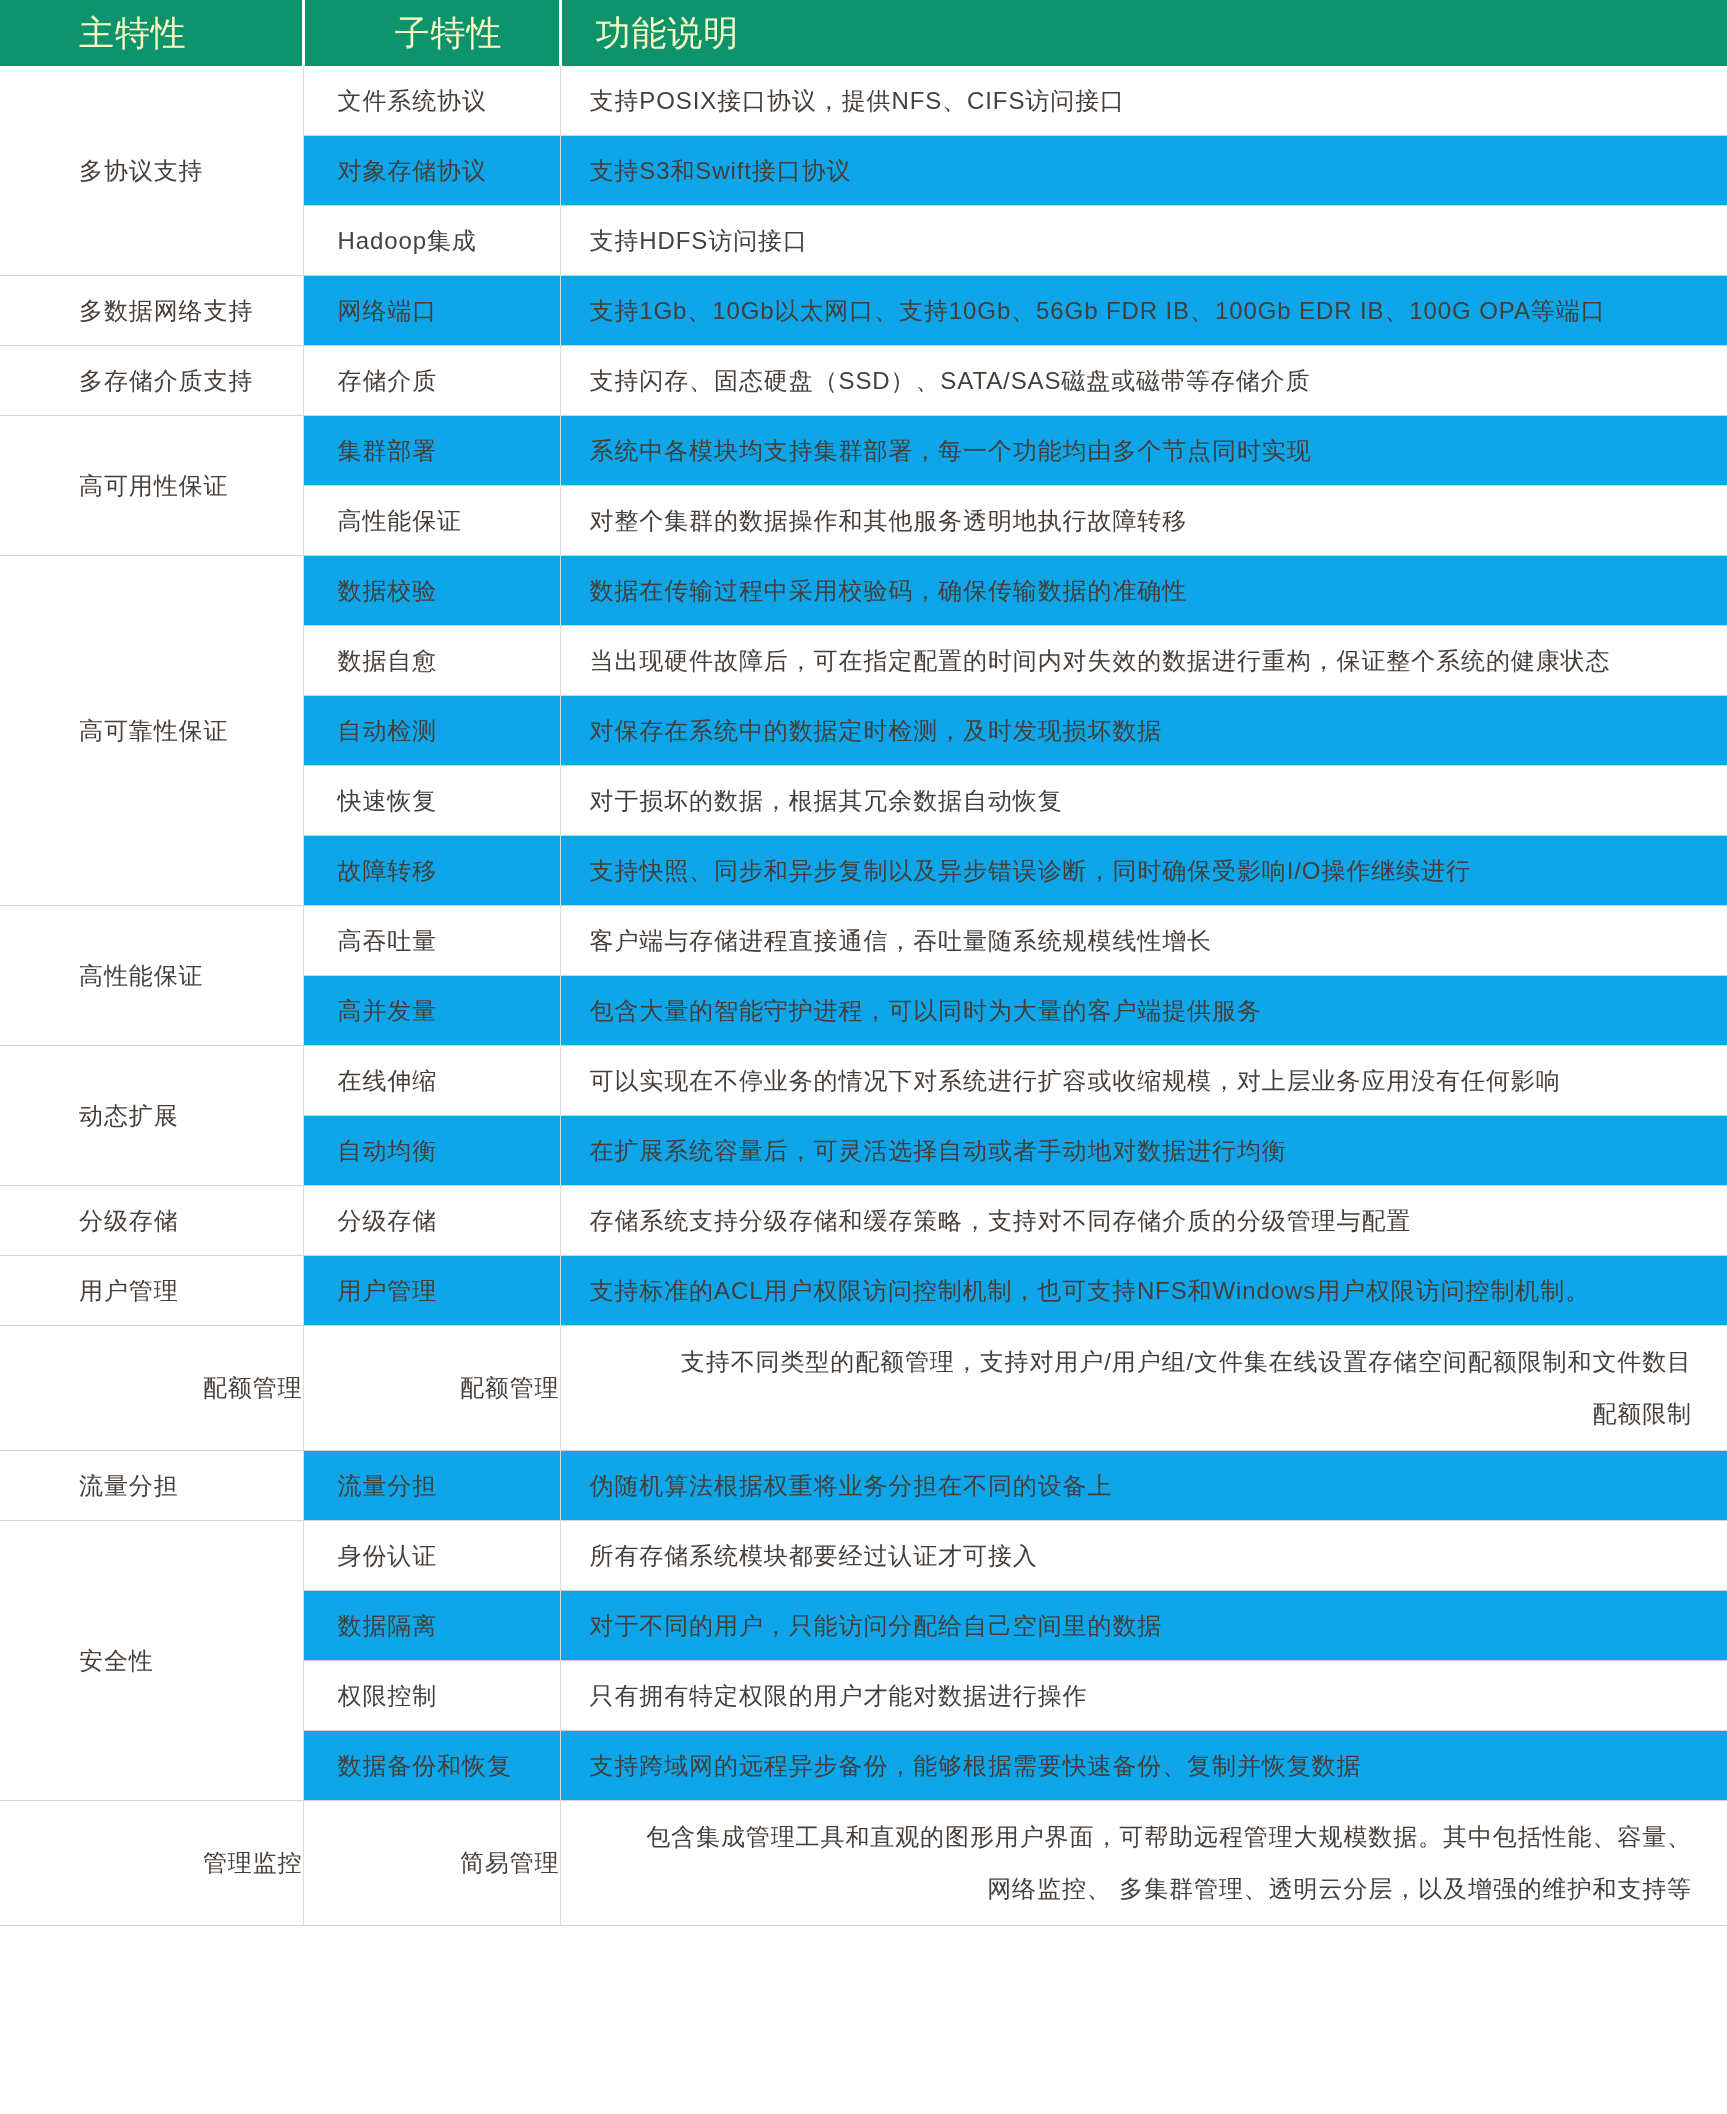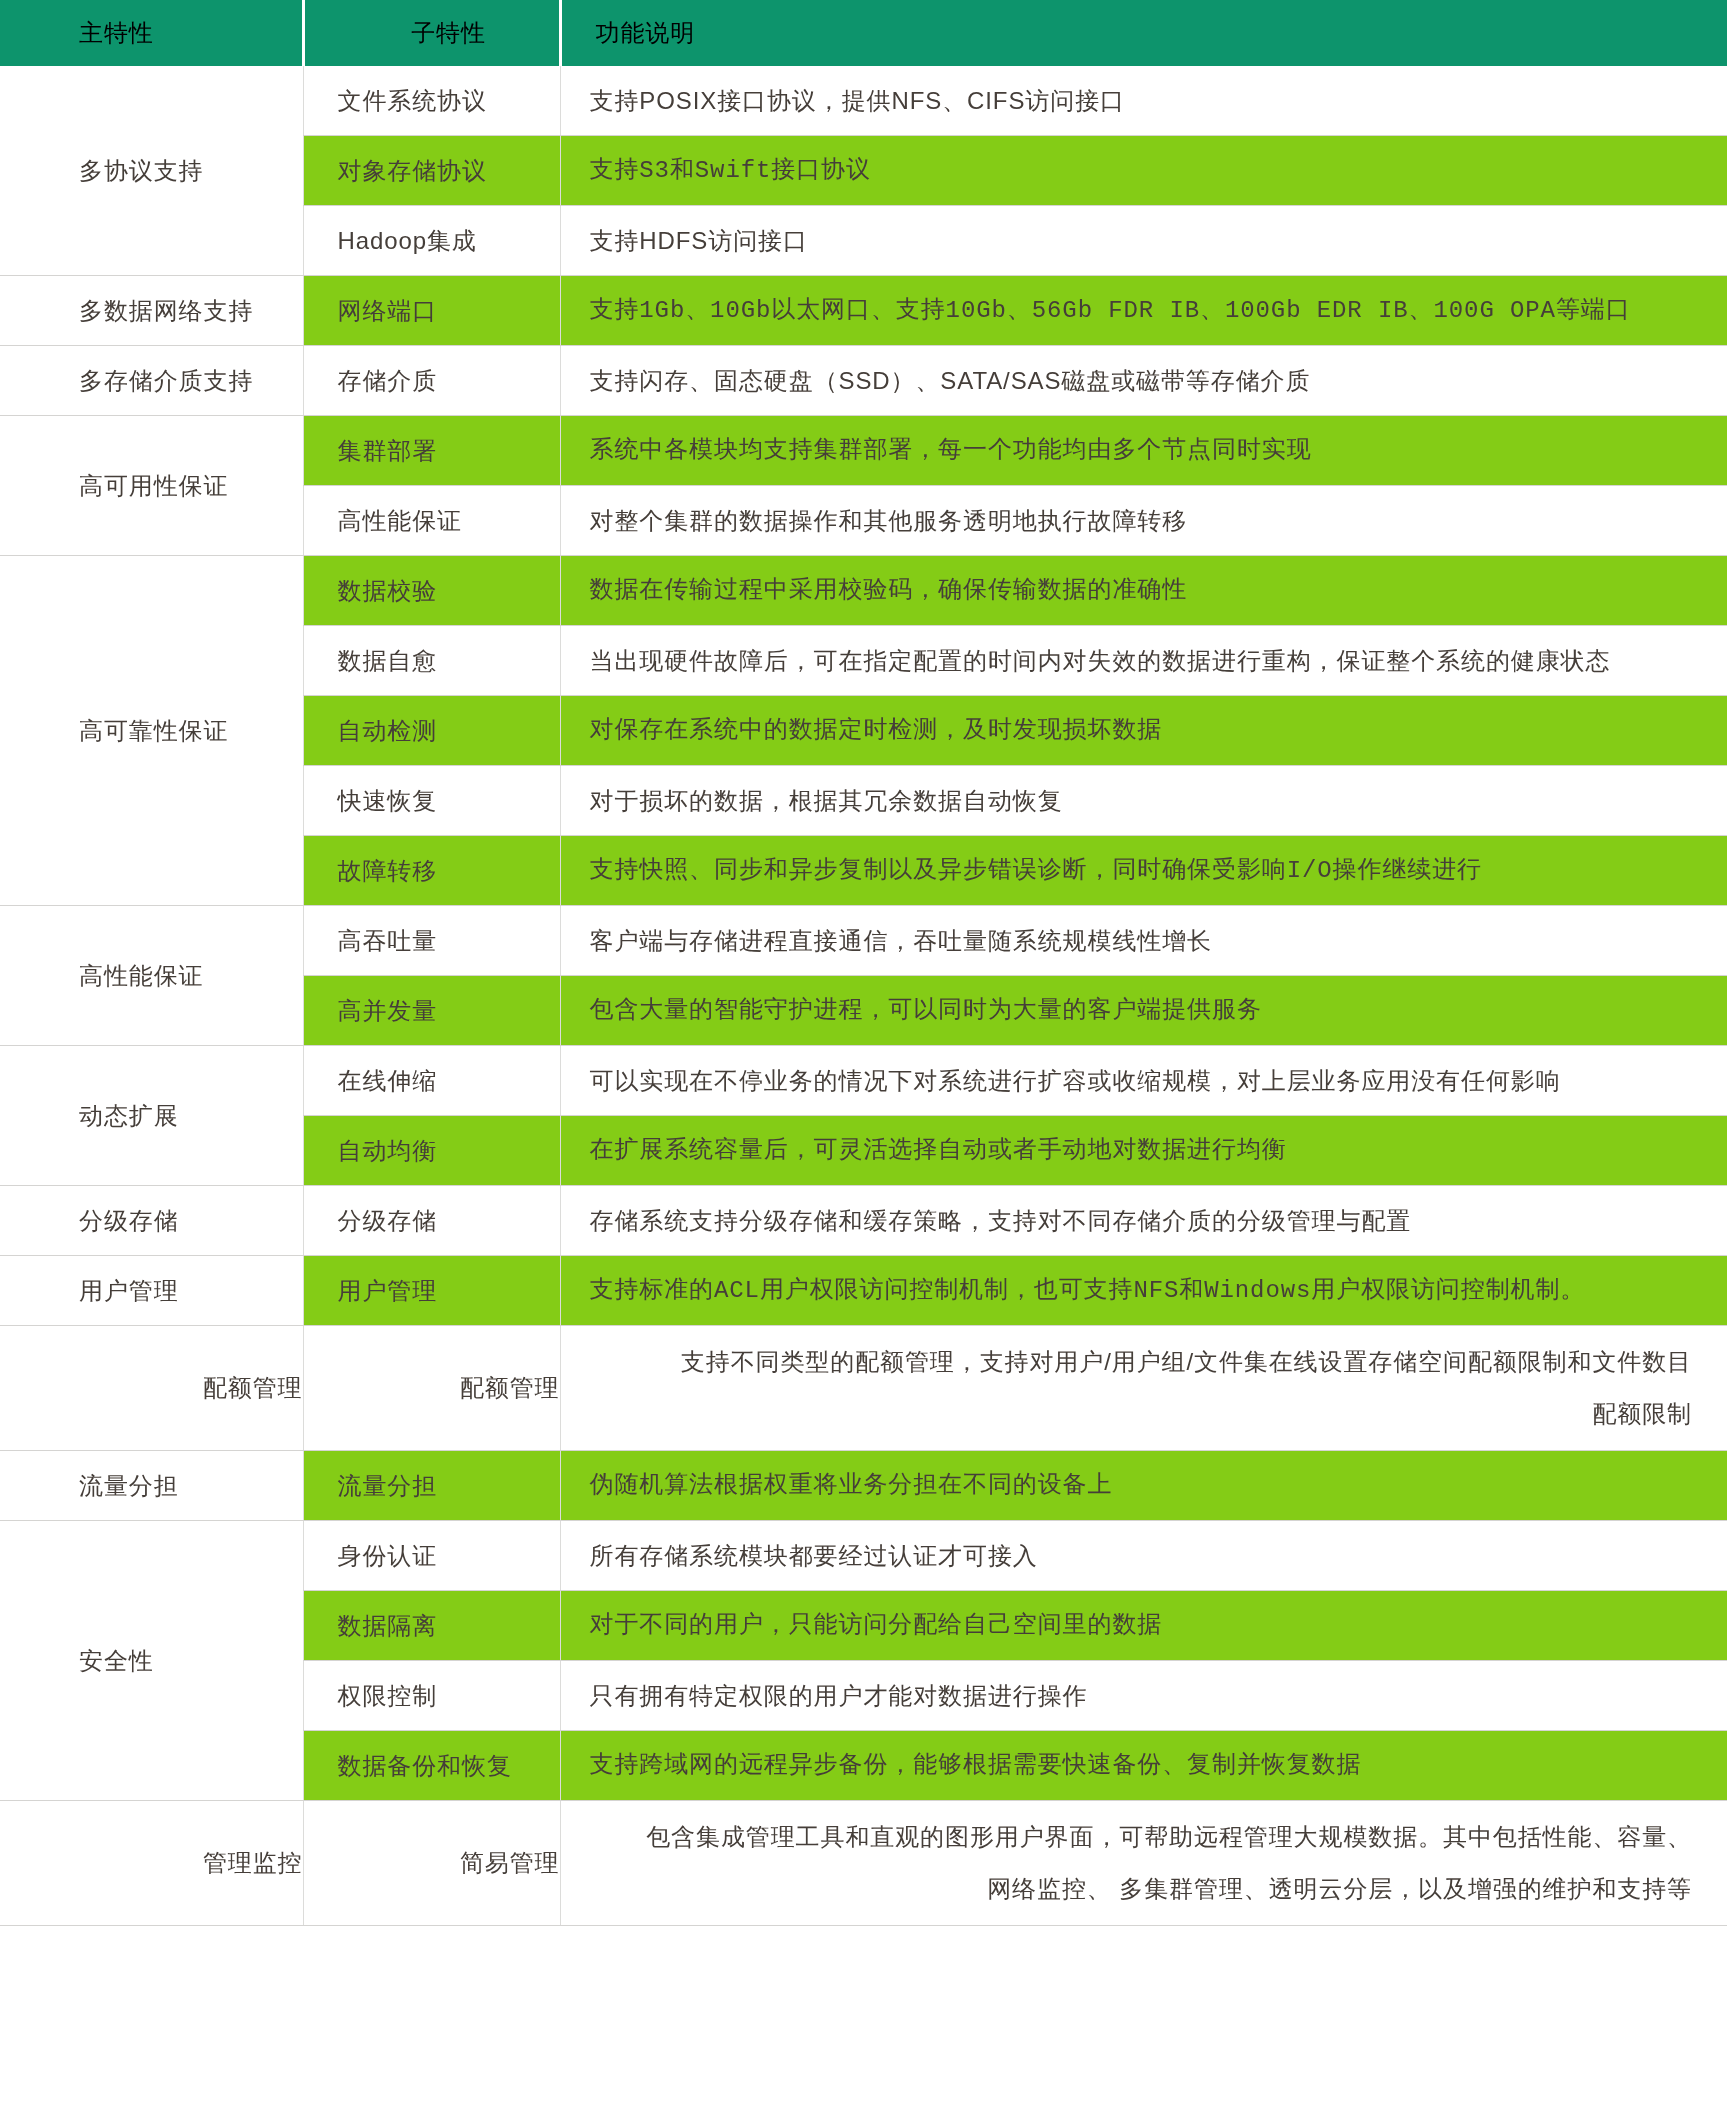--- a/index.html
+++ b/index.html
@@ -15,23 +15,23 @@
     border-collapse: collapse;
     table-layout: fixed;
     width: 1728px;
   }
   col.c1 { width: 303px; }
   col.c2 { width: 257px; }
   col.c3 { width: 1168px; }
 
   thead th {
     background: #0D946C;
-    color: #000000;
+    color: #fef9c3;
     height: 66px;
-    font-size: 24px;
+    font-size: 35px;
     font-weight: normal;
     text-align: left;
     letter-spacing: 0.9px;
     vertical-align: middle;
     padding: 0;
   }
   thead th.h1 { padding-left: 79px; }
   thead th.h2 { padding-left: 34px; border-left: 3.6px solid #ffffff; text-align: center; }
   thead th.h3 { padding-left: 34px; border-left: 3.6px solid #ffffff; }
 
@@ -58,22 +58,21 @@
   }
   td.desc {
     padding-left: 29px;
     padding-right: 36px;
     border-left: 1.8px solid #DCDCDA;
     white-space: pre-line;
     line-height: 2.15;
   }
   tr.tint td.sub,
   tr.tint td.desc {
-    background: #84cc16;
-    font-family: Liberation Mono, monospace;
+    background: #0ea5e9;
   }
 </style>
 </head>
 <body>
 
 <table class="feature-table">
   <colgroup>
     <col class="c1">
     <col class="c2">
     <col class="c3">

